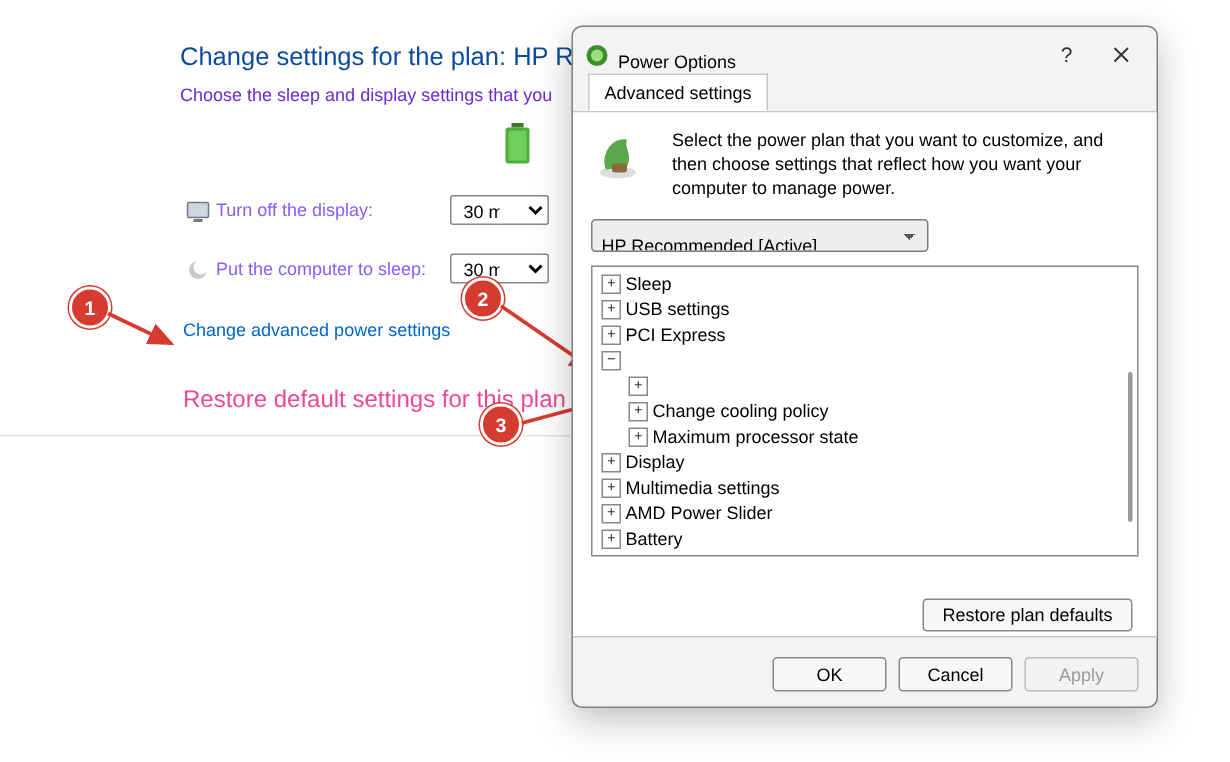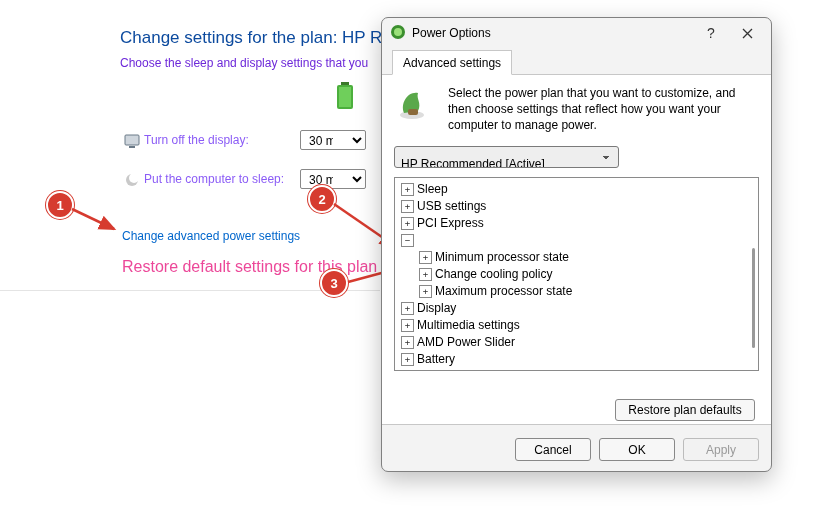--- a/index.html
+++ b/index.html
@@ -3,35 +3,35 @@
 <meta charset="utf-8">
 <style>
 html,body{margin:0;padding:0;width:820px;height:508px;font-family:"Segoe UI",Tahoma,sans-serif;font-size:12px;background:#fff;overflow:hidden}
 .bg{position:relative;width:820px;height:508px}
 .heading{position:absolute;left:120px;top:28px;font-size:17px;color:#0c4a9e}
 .subhead{position:absolute;left:120px;top:56px;font-size:12px;color:#6d28d9}
 .battery-icon{position:absolute;left:334px;top:82px}
 .row-label{position:absolute;left:144px;font-size:12px;color:#8b5cf6}
 .row-icon{position:absolute;left:124px}
 .sel{position:absolute;left:300px;width:66px;height:20px;border:1px solid #888;border-radius:2px;background:#fff;font-size:12px;padding:2px 16px 2px 4px}
-.link1{position:absolute;left:122px;top:229px;color:#0066cc;font-size:12px;cursor:pointer}
+.link1{position:absolute;left:122px;top:213px;color:#0066cc;font-size:12px;cursor:pointer}
 .link2{position:absolute;left:122px;top:258px;color:#ec4899;font-size:16px;cursor:pointer}
 .rule{position:absolute;left:0;top:290px;width:380px;border-top:1px solid #e4e4e4}
 
 
 .callout{position:absolute;width:24px;height:24px;border-radius:50%;background:#d63b2f;color:#fff;font-weight:bold;font-size:13px;display:flex;align-items:center;justify-content:center;border:2px solid #fff;box-shadow:0 0 0 1px #d63b2f}
 svg.arrows{position:absolute;left:0;top:0;pointer-events:none}
 
 
 .dlg{position:absolute;left:381px;top:17px;width:389px;height:453px;background:#f3f3f3;border:1px solid #808080;border-radius:7px;box-shadow:0 8px 24px rgba(0,0,0,.25)}
-.titlebar{height:30px;display:flex;align-items:center;padding:0 6px}
+.titlebar{height:30px;display:flex;align-items:flex-end;padding:0 6px}
 .tb-icon{margin:0 6px 0 2px}
 .tb-title{flex:1;font-size:12px}
 .tb-btn{width:36px;height:24px;display:flex;align-items:center;justify-content:center;color:#333;font-size:14px}
-.tabstrip{height:26px;padding-left:10px;display:flex;align-items:center;border-bottom:1px solid #c7c7c7}
+.tabstrip{height:26px;padding-left:10px;display:flex;align-items:flex-start;border-bottom:1px solid #c7c7c7}
 .tab{padding:5px 10px 4px;font-size:12px;border:1px solid #c7c7c7;border-bottom:1px solid #fff;background:#fff;position:relative;top:1px}
 .pane{background:#fff;margin:0;height:350px;padding:10px 12px 8px 12px;border-bottom:1px solid #c7c7c7;box-sizing:border-box}
 .blurb{display:flex;gap:18px;margin-bottom:12px}
 .blurb-text{font-size:12px;line-height:1.35}
 .plan-select{width:225px;height:22px;border:1px solid #7a7a7a;border-radius:3px;background:#eee;font-size:12px;padding:10px 18px 0 6px;appearance:none;background-image:linear-gradient(45deg,transparent 50%,#555 50%),linear-gradient(135deg,#555 50%,transparent 50%);background-position:calc(100% - 12px) 9px,calc(100% - 8px) 9px;background-size:4px 4px,4px 4px;background-repeat:no-repeat}
 .tree{margin-top:6px;border:1px solid #8a8a8a;height:192px;background:#fff;overflow:hidden;position:relative}
 .tree-inner{padding:3px 2px;font-size:12px;line-height:17px}
 .node{display:flex;align-items:center;gap:3px;height:17px;white-space:nowrap}
 .ind0{padding-left:4px}.ind1{padding-left:22px}
 .expander{width:11px;height:11px;border:1px solid #888;display:inline-flex;align-items:center;justify-content:center;font-size:9px;line-height:1;font-family:monospace;color:#333;background:#fff}
@@ -137,21 +137,20 @@
             </div>
         <div class="node ind0">
               <span class="expander">+</span>
               <span>PCI Express</span>
             </div>
         <div class="node ind0">
               <span class="expander">−</span>
             </div>
         <div class="node ind1">
               <span class="expander">+</span>
-              <span>Minimum processor state</span>
             </div>
         <div class="node ind1">
               <span class="expander">+</span>
               <span>Change cooling policy</span>
             </div>
         <div class="node ind1">
               <span class="expander">+</span>
               <span>Maximum processor state</span>
             </div>
         <div class="node ind0">
@@ -169,19 +168,19 @@
         <div class="node ind0">
               <span class="expander">+</span>
               <span>Battery</span>
             </div>
       </div>
       <div class="tree-scroll"></div>
     </div>
   </div>
   <button class="restore-btn">Restore plan defaults</button>
   <div class="dlg-buttons">
+    <button>OK</button>
     <button>Cancel</button>
-    <button>OK</button>
     <button disabled="">Apply</button>
   </div>
 </div>
 
 </div>
 
 </body></html>

